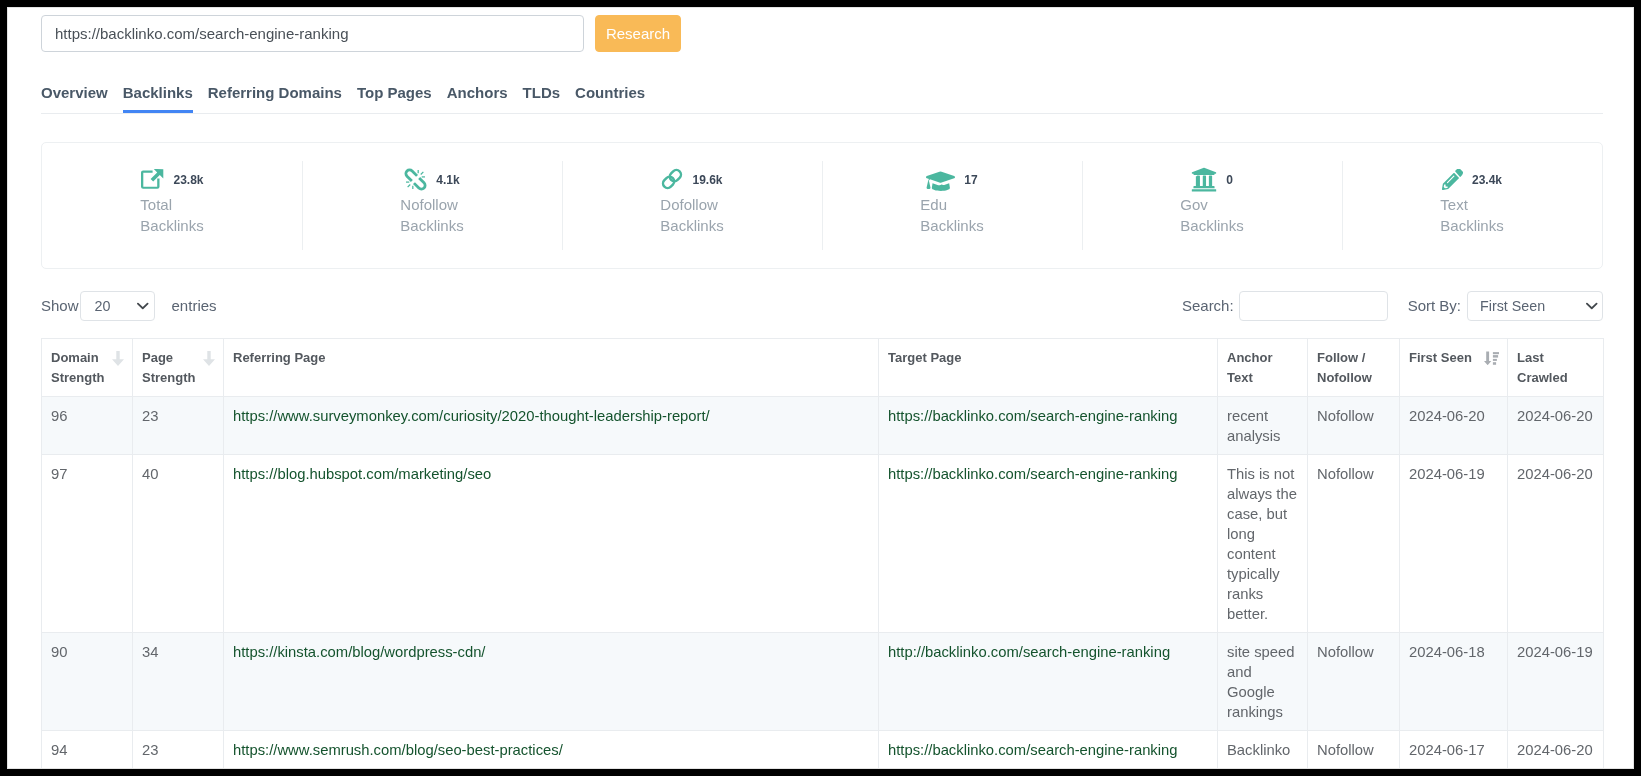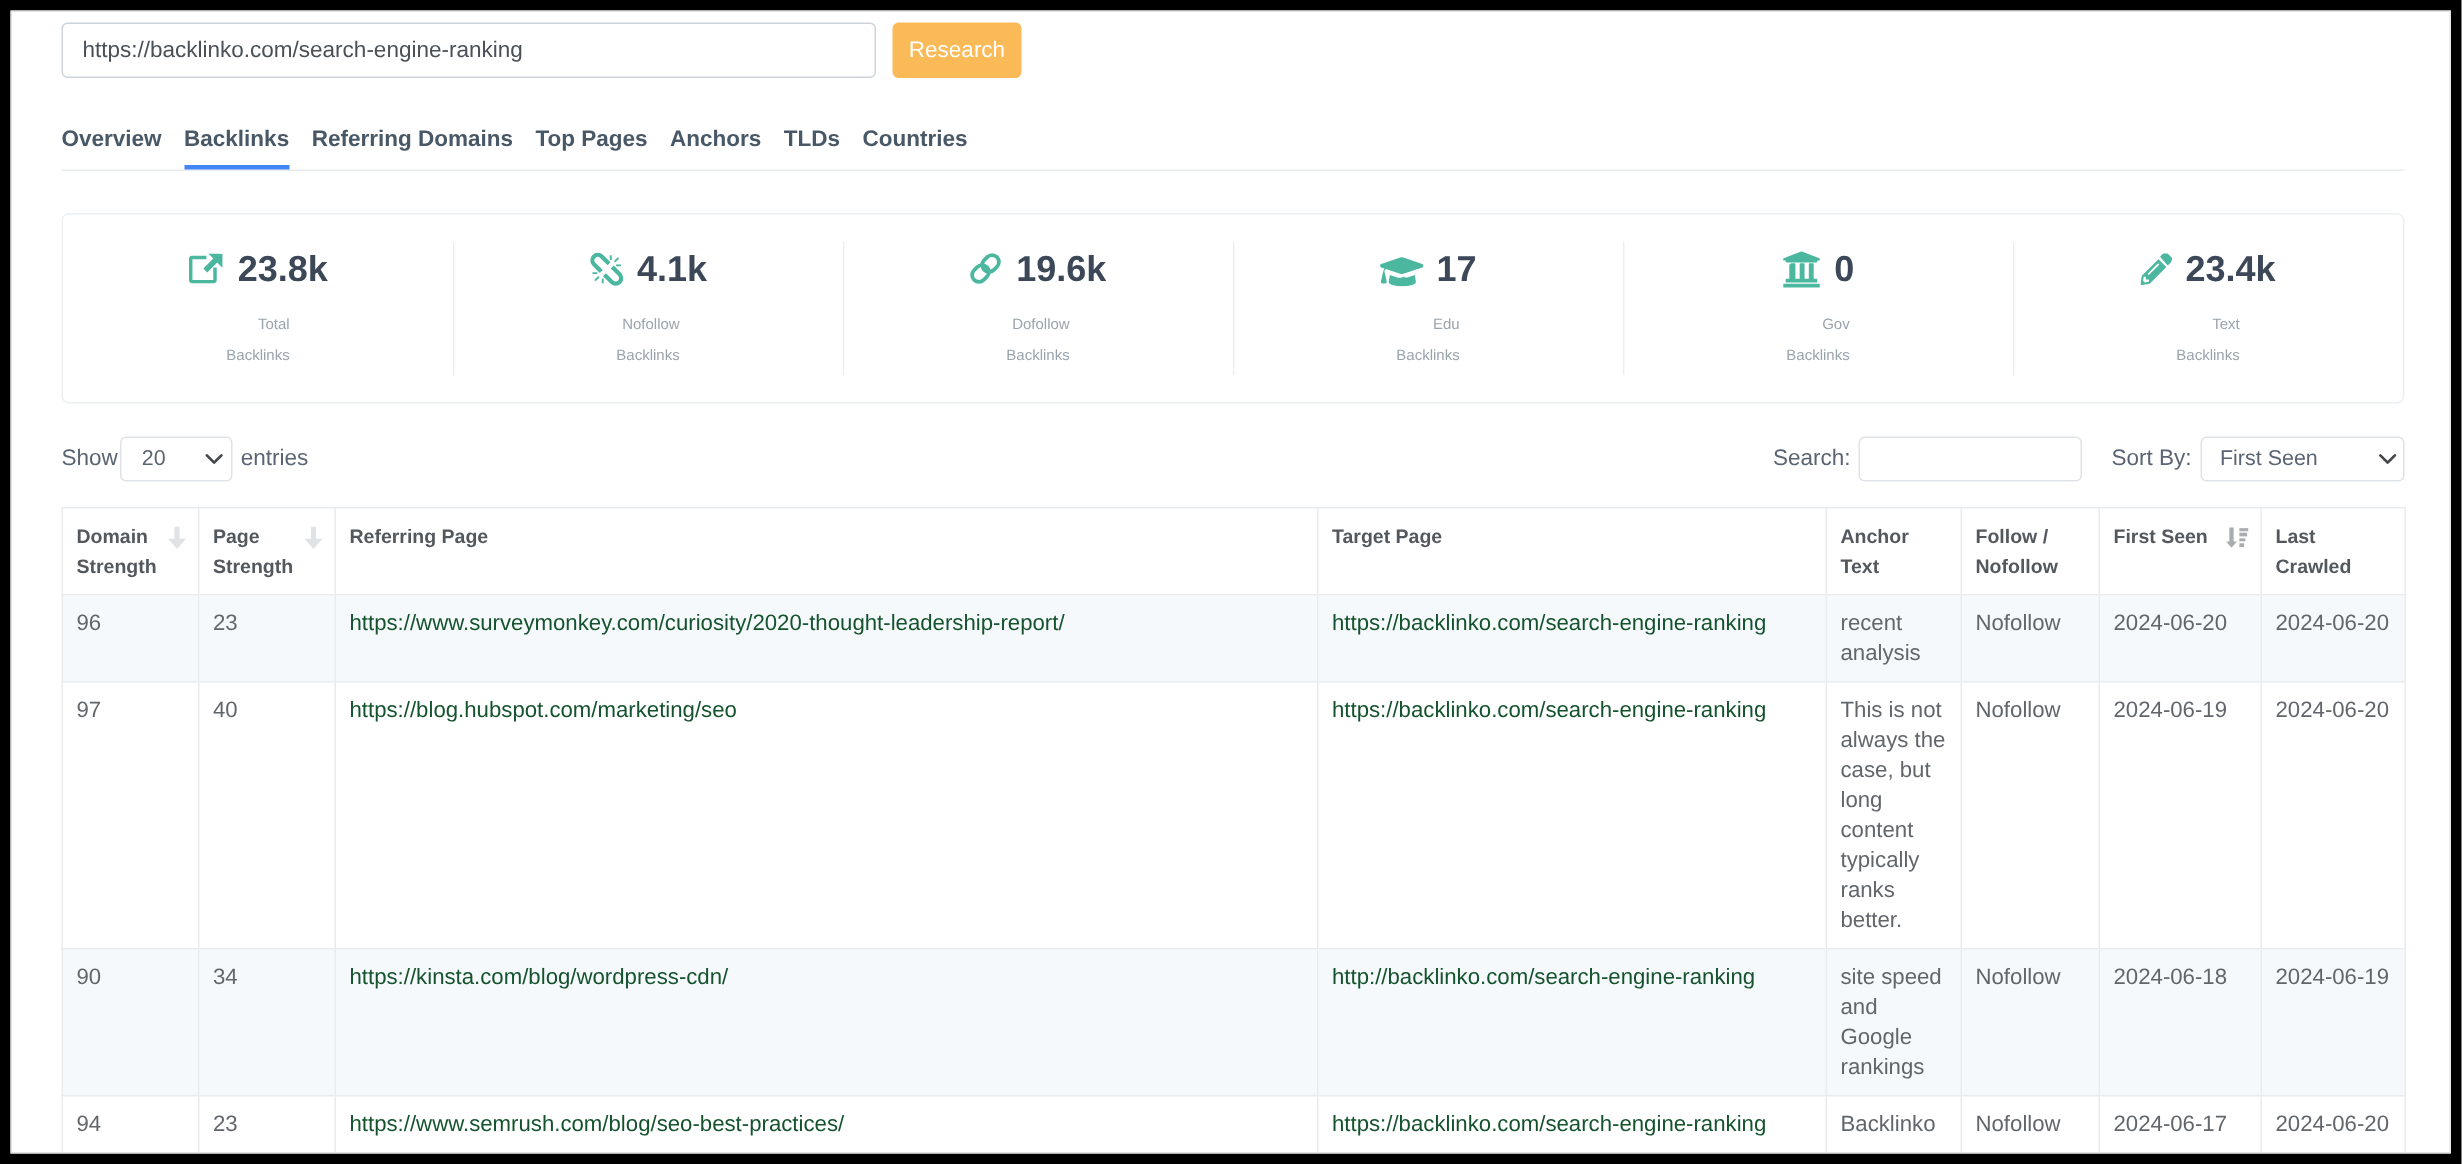--- a/index.html
+++ b/index.html
@@ -55,39 +55,39 @@
     display: flex; align-items: stretch;
     height: 127px;
   }
   .stat { flex: 1; display:flex; flex-direction: column; align-items:center;
           position: relative; padding-top: 26px; }
   .stat + .stat::before {
     content: ""; position:absolute; left:0; top: 18px; bottom: 18px; width:1px; background:#eceff1;
   }
   .stat-top { display:flex; align-items:center; gap:9px; height:22px; }
   .stat-icon { color:#4bb79f; display:flex; align-items:center; justify-content:center; margin-top:-2px; }
-  .stat-val { font-size: 24px; font-weight: 700; color:#3c4858; line-height:22px;}
-  .stat-label { font-size: 10px; color:#9aa4ad; text-align:right; line-height: 21px; margin-top: 15px;}
+  .stat-val { font-size: 12px; font-weight: 700; color:#3c4858; line-height:22px;}
+  .stat-label { font-size: 15px; color:#9aa4ad; text-align:left; line-height: 21px; margin-top: 3px;}
   
   .controls { display:flex; align-items:center; margin-top: 21px; font-size:15px; color:#5a6472; height:31px;}
   .ctl-left { display:flex; align-items:center; }
   .ctl-right { margin-left:auto; display:flex; align-items:center;}
   .sel-wrap { position:relative; display:inline-block; }
   .sel-wrap .chev { position:absolute; right:5px; top:50%; transform:translateY(-50%);
       pointer-events:none; display:flex; }
   select.entries { height:30px; width:75px; font-size:14.3px; border:1px solid #dfe3e7; border-radius:4px;
       padding-left:14px; padding-right:24px; color:#5a6472; font-family:"Liberation Sans",sans-serif;
       background:#fff; -webkit-appearance:none; appearance:none; outline:none;}
   input.searchin { height:30px; width:149px; border:1px solid #dfe3e7; border-radius:4px;
       font-size:15px; padding:0 8px; font-family:"Liberation Sans",sans-serif; outline:none;}
   select.sortby { height:30px; width:136px; font-size:14.3px; border:1px solid #dfe3e7; border-radius:4px;
       padding-left:12px; padding-right:26px; color:#5a6472; font-family:"Liberation Sans",sans-serif;
       background:#fff; -webkit-appearance:none; appearance:none; outline:none;}
   .lbl-show { margin-right: 1px; }
-  .lbl-entries { margin-left: 6px; }
+  .lbl-entries { margin-left: 17px; }
   .lbl-search { margin-right: 5px; }
   .lbl-sort { margin-left: 20px; margin-right: 6px; }
   
   table.bl { border-collapse: collapse; width:1562px; margin-top:17px; font-size:15px;
              table-layout: fixed;}
   table.bl th { border:1px solid #e9ecef; color:#53585e; font-weight:700; font-size:13px;
      text-align:left; vertical-align: top; padding: 8.5px 9px; line-height:20px;}
   table.bl td { border:1px solid #e9ecef; color:#62666b; padding: 8.5px 9px; vertical-align: top; line-height:20px;
      font-size:14.8px;}
   table.bl tr.odd td { background:#f6f9fb; }

